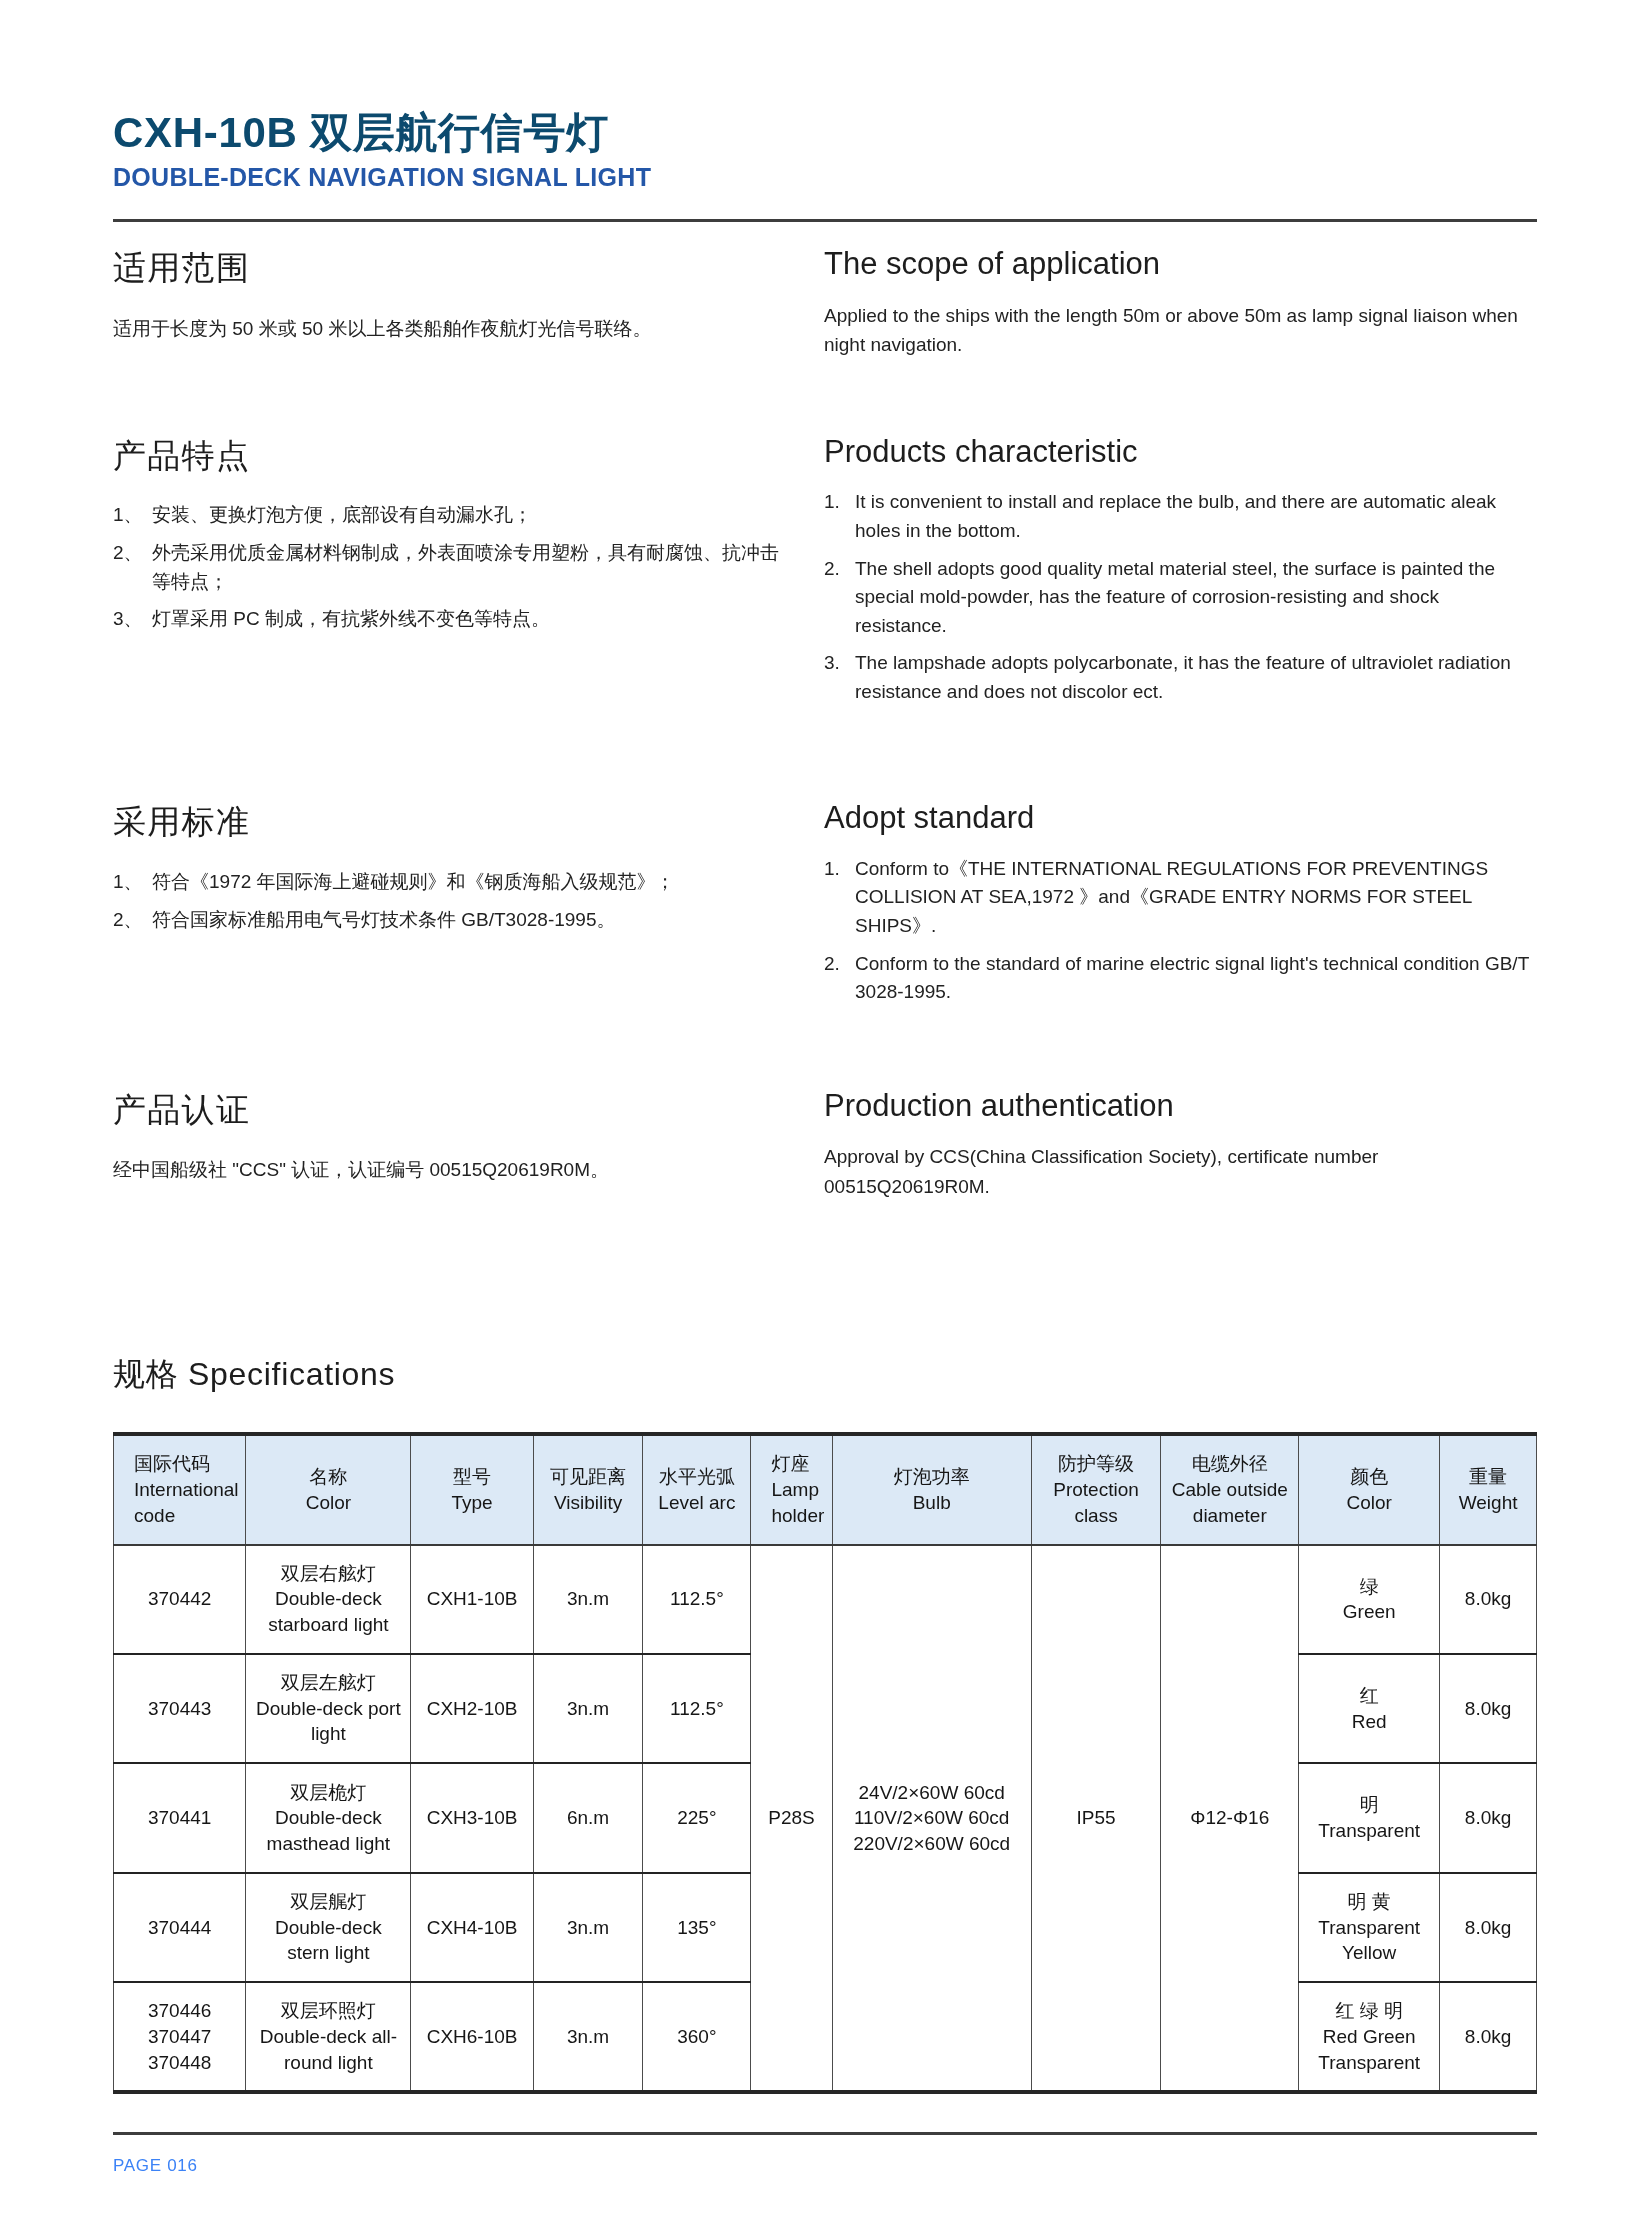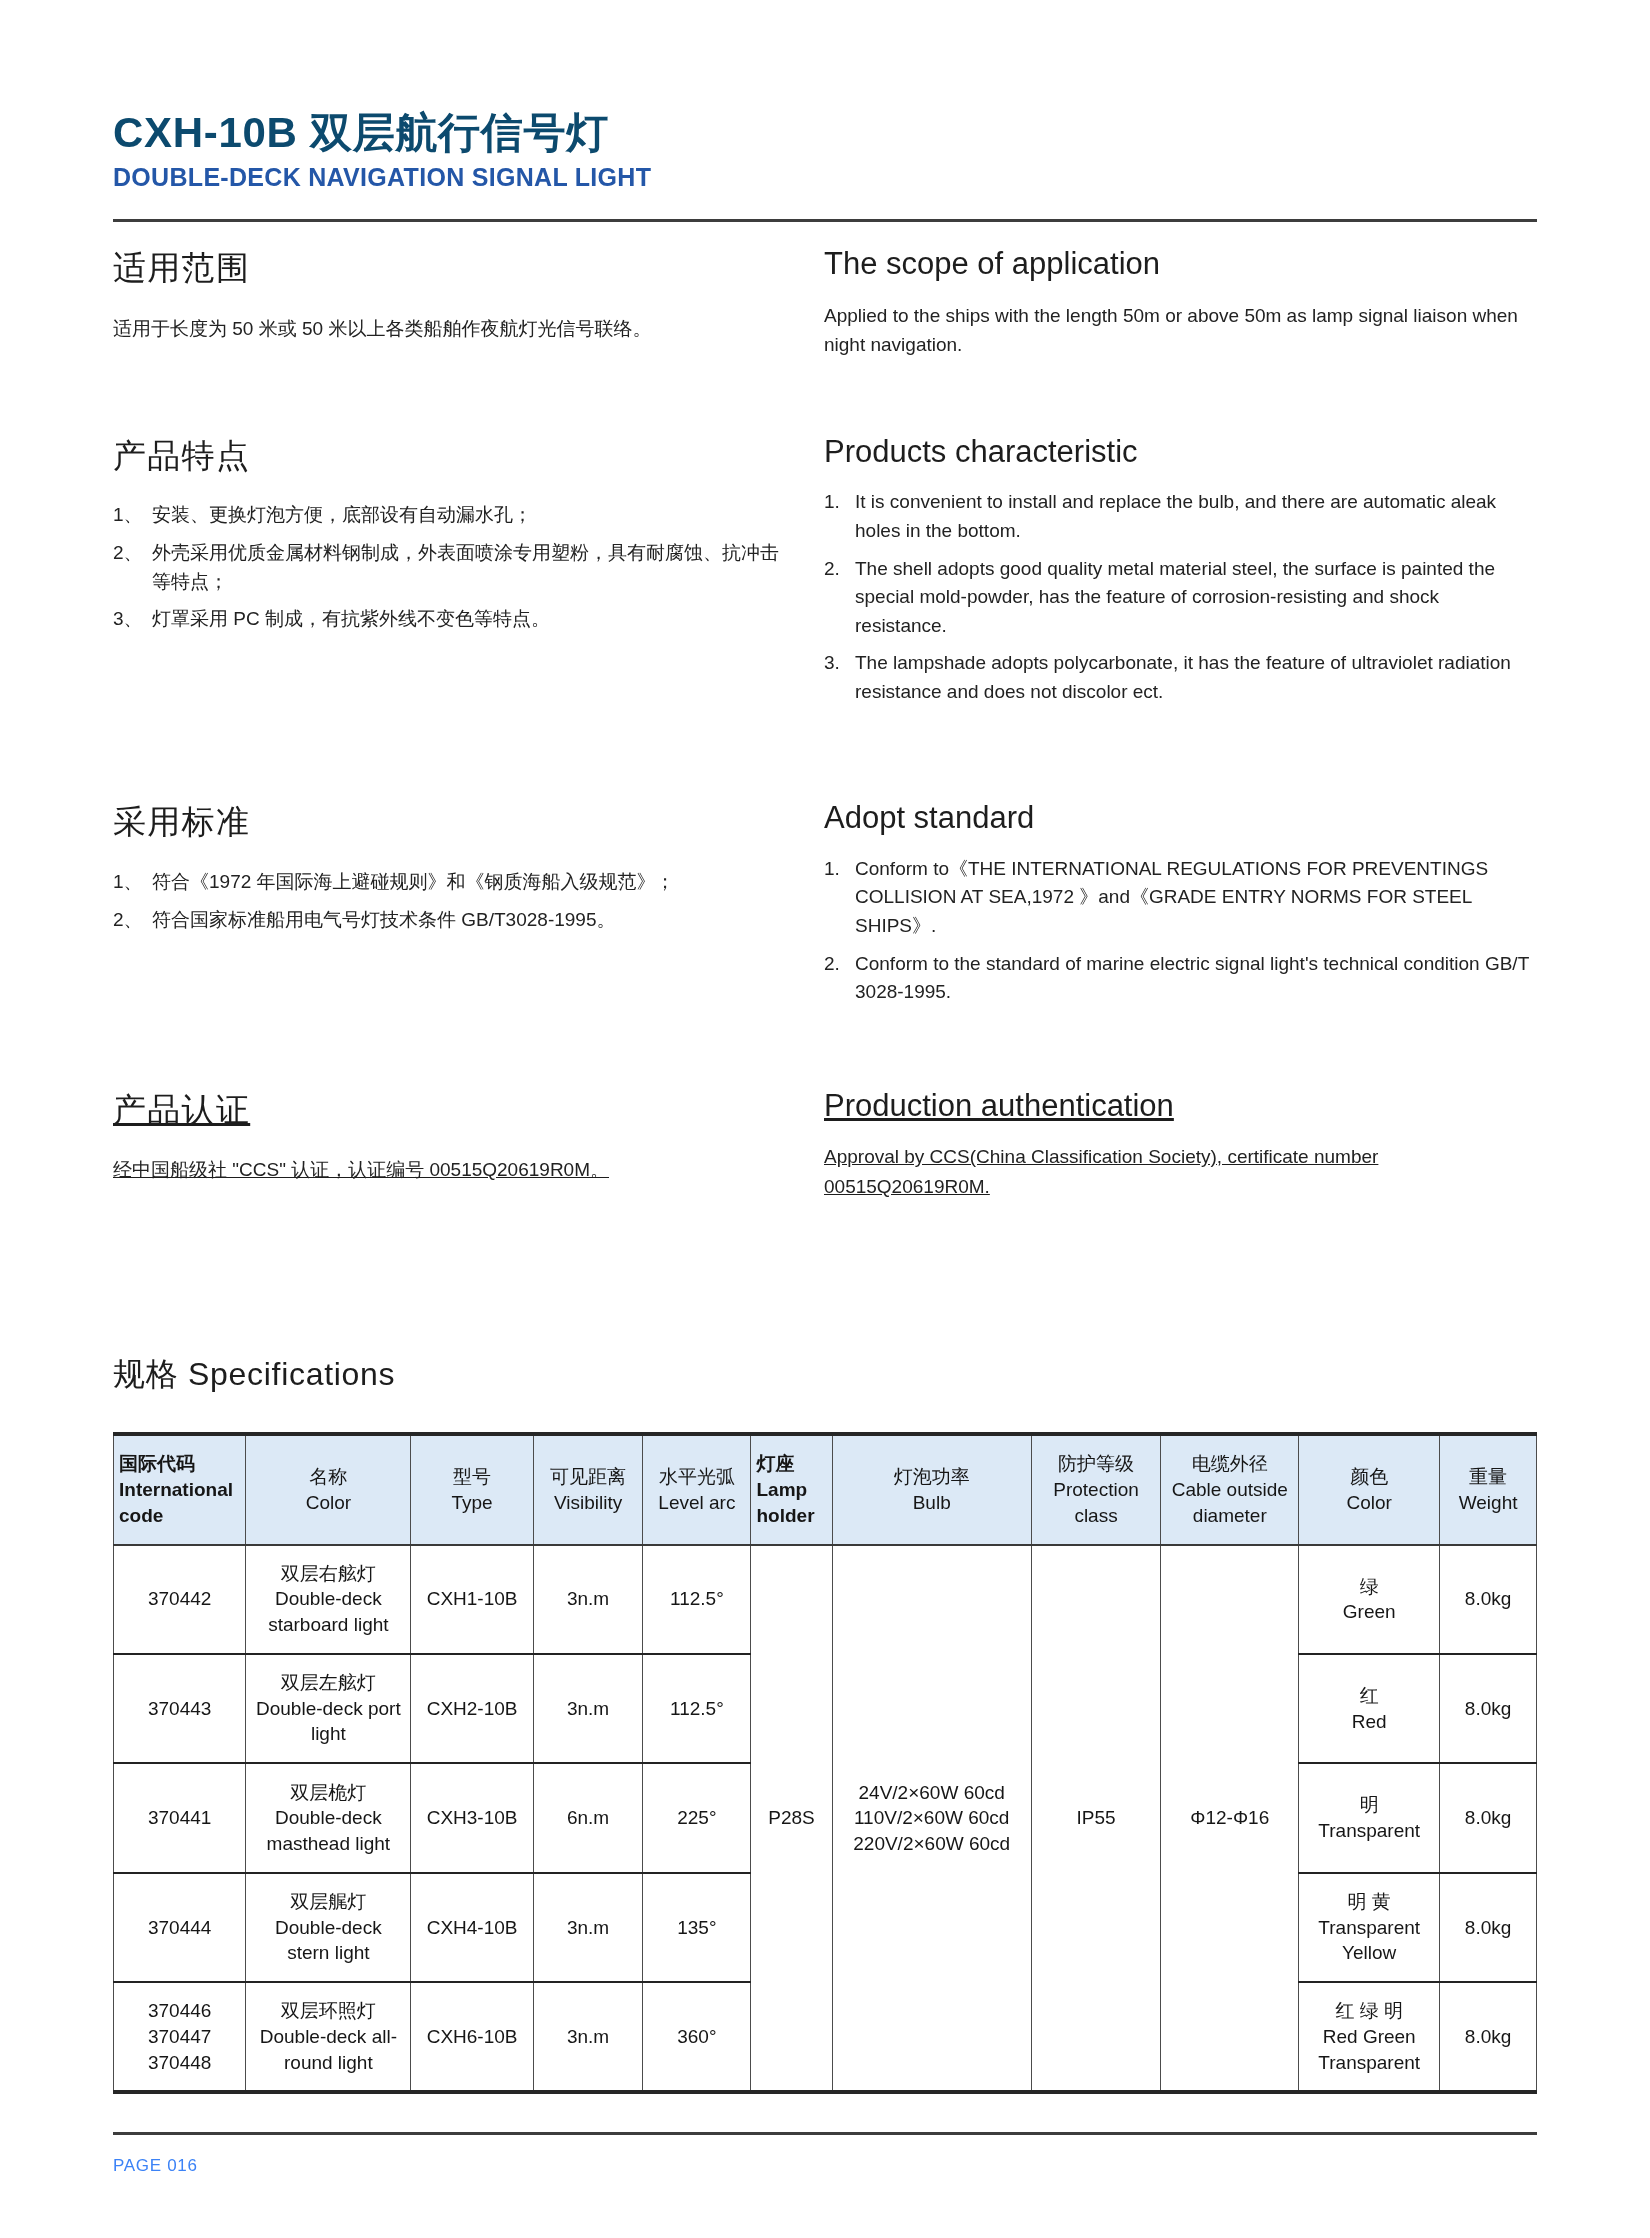--- a/index.html
+++ b/index.html
@@ -12,21 +12,21 @@
   
   .title-block{padding-top:110px;}
   .title-cn{color:#0c4a6e;font-size:42px;font-weight:700;letter-spacing:0.7px;line-height:1.1;}
   .subtitle-en{color:#2457a8;font-size:25px;font-weight:700;margin-top:6.7px;letter-spacing:0.3px;}
   .title-rule{height:3.3px;background:#3d3d3d;margin-top:27px;}
   
   .pair{display:grid;grid-template-columns:678px 712px;column-gap:33px;}
   .pair-1{margin-top:24px;}
   .pair-2{margin-top:74px;}
   .pair-3{margin-top:94px;}
-  .pair-4{margin-top:81px;text-decoration:underline;}
+  .pair-4{margin-top:81px;}
   h2.cn{font-size:33px;font-weight:400;margin:0 0 22.6px 0;letter-spacing:1.3px;}
   h2.en{font-size:31px;font-weight:400;margin:0 0 18.6px 0;}
   .body-text{font-size:19px;line-height:1.55;color:#222;}
   .list{display:flex;flex-direction:column;row-gap:9.3px;}
   .list-item{display:flex;font-size:19px;line-height:1.5;color:#222;}
   .list-item .num{flex:0 0 39px;}
   .list-item.en .num{flex:0 0 31px;}
   .list-item .txt{flex:1;}
   
   .spec-heading{font-size:32px;font-weight:400;margin-top:152px;letter-spacing:0.7px;}
@@ -35,21 +35,21 @@
     font-size:19px;color:#161616;
     border-top:4px solid #262626;border-bottom:4px solid #262626;
   }
   table.spec th,table.spec td{
     border-left:1.3px solid #4c4c4c;border-right:1.3px solid #4c4c4c;
     white-space:pre-line;text-align:center;vertical-align:middle;
     padding:6.7px 5.3px;line-height:1.35;font-weight:400;
   }
   table.spec th{background:#dce9f6;height:94px;border-bottom:2px solid #3a3a3a;}
   table.spec td{height:94px;border-top:2.7px solid #232323;}
-  table.spec th.al,table.spec td.al{text-align:left;padding-left:5px;font-weight:bold;}
+  table.spec th.al,table.spec td.al{text-align:left;padding-left:20px;}
   
   .footer-rule{position:absolute;left:0;top:2132px;width:1424px;height:3.3px;background:#3d3d3d;}
   .footer-text{position:absolute;left:0;top:2156px;font-size:17px;color:#3b82f6;letter-spacing:0.7px;}
 </style>
 </head>
 <body>
 
 <div class="page">
 
   <div class="title-block">

